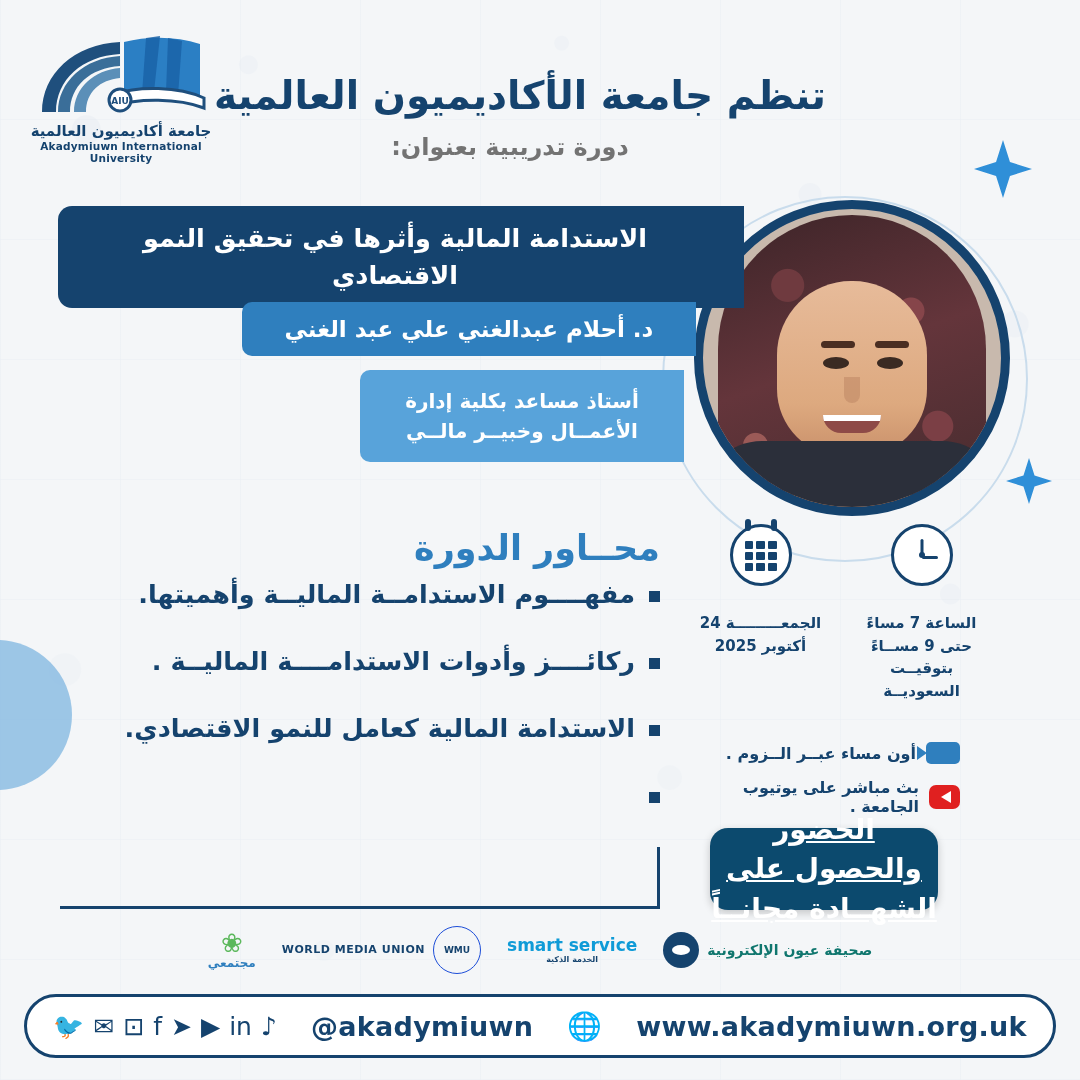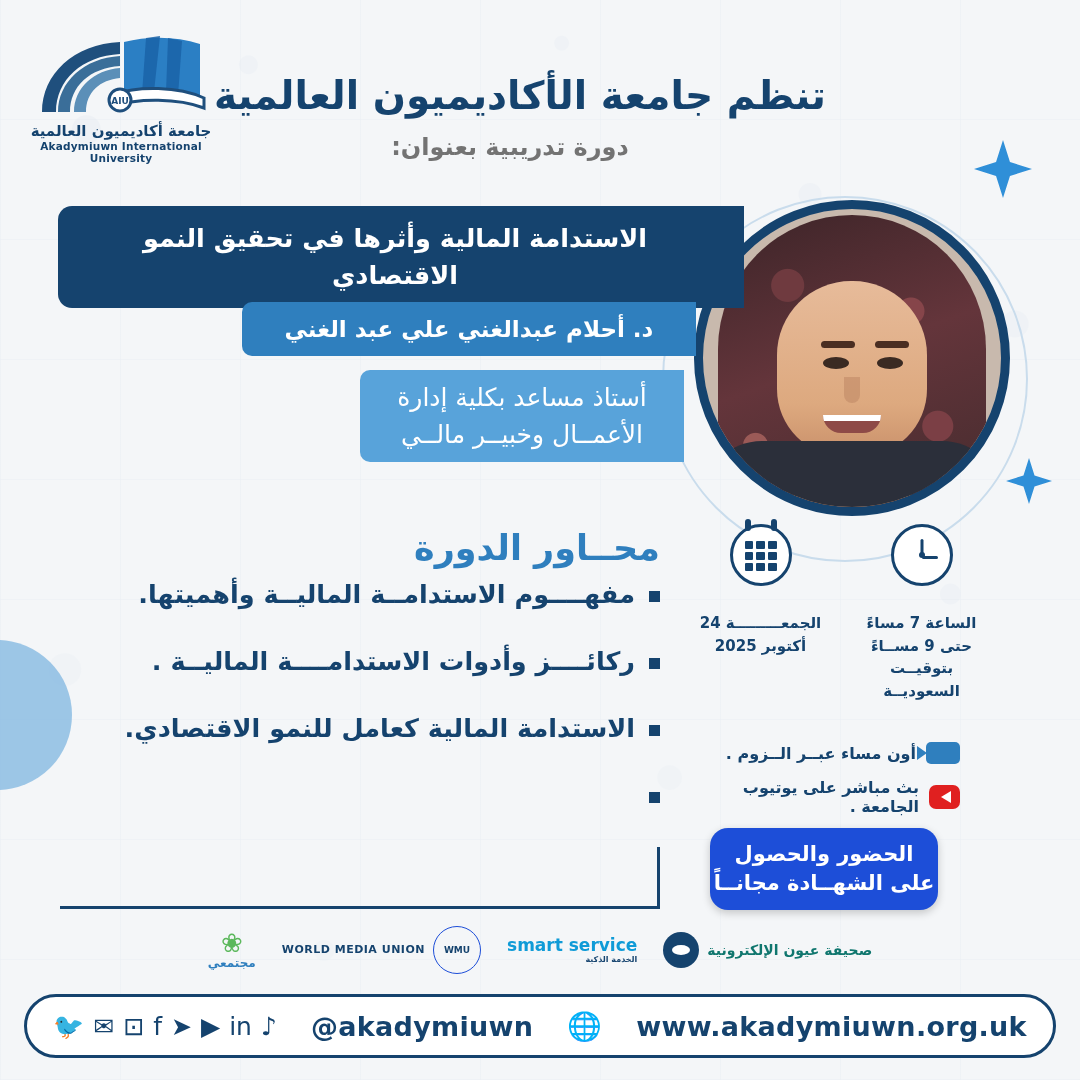--- a/index.html
+++ b/index.html
@@ -151,21 +151,21 @@
   }
   .speaker-text { color: #fff; font-size: 23px; font-weight: 700; }
   .role-banner {
     position: absolute; top: 370px; right: 396px; left: 360px;
     height: 92px;
     background: #58a3da;
     border-radius: 10px 0 0 10px;
     display: flex; align-items: center; justify-content: center;
     padding: 6px 18px;
   }
-  .role-text { color: #fff; font-size: 25px; font-weight: 400; text-align: center; line-height: 1.5; }
+  .role-text { color: #fff; font-size: 20px; font-weight: 700; text-align: center; line-height: 1.5; }
 
   
   .info-row { position: absolute; top: 524px; right: 96px; width: 290px; display: flex; gap: 36px; }
   .info-item { width: 125px; text-align: center; }
   .icon-circle {
     width: 62px; height: 62px; border-radius: 50%;
     border: 3px solid #15436e; margin: 0 auto;
     position: relative; background: #fff;
   }
   .clock-face::before, .clock-face::after {
@@ -201,24 +201,25 @@
   }
   .yt-ico::after {
     content:""; position:absolute; left:12px; top:6px;
     border-top:6px solid transparent; border-bottom:6px solid transparent; border-right:10px solid #fff;
   }
 
   
   .free-badge {
     position: absolute; top: 828px; right: 142px;
     width: 228px; height: 82px;
-    background: #1d4ed8; border-radius: 18px;
+    background: #0c4a6e; border-radius: 18px;
     display:flex; align-items:center; justify-content:center;
-    color:#fff; font-size: 21px; font-weight: 700; text-align:center; line-height:1.4;
+    color:#fff; font-size: 28px; font-weight: 700; text-align:center; line-height:1.4;
     box-shadow: 0 3px 8px rgba(0,0,0,.2);
+    text-decoration: underline;
   }
 
   
   .topics { position: absolute; top: 528px; right: 420px; left: 56px; }
   .topics-title {
     text-align: right; color: #2f7fbe; font-size: 35px; font-weight: 700;
     padding-left: 26px; margin-bottom: 10px;
   }
   .topic-item {
     display: flex; align-items: flex-start; justify-content: flex-start;
@@ -238,21 +239,21 @@
 
   
   .partners {
     position: absolute; top: 926px; left: 0; right: 0;
     display: flex; align-items: center; justify-content: center; gap: 26px;
   }
   .partner { display:flex; align-items:center; gap:8px; }
   .p-text-ar { font-size: 14px; font-weight:700; color:#0f766e; text-align:center; line-height:1.35; }
   .eye-logo { width: 36px; height: 36px; border-radius:50%; background:#15436e; position:relative; }
   .eye-logo::after { content:""; position:absolute; left:9px; top:13px; width:18px; height:10px; border-radius:50%; background:#fff; }
-  .smart { text-align:right; color:#0f9bd7; font-size:17px; font-weight:700; line-height:1; }
+  .smart { text-align:center; color:#0f9bd7; font-size:17px; font-weight:700; line-height:1; }
   .smart small { display:block; font-size:8px; color:#15436e; font-weight:700; margin-top:2px; }
   .wmu-circle {
     width: 48px; height: 48px; border-radius: 50%; border: 1px solid #1d4ed8;
     display:flex; align-items:center; justify-content:center;
     font-size: 9px; font-weight:700; color:#15436e;
   }
   .wmu-text { font-size: 11px; font-weight: 700; color:#15436e; line-height:1.25; letter-spacing:.5px; }
   .mujtama { text-align:center; }
   .mujtama-ico { font-size: 26px; color: #5cb85c; line-height: 1; }
   .mujtama-text { font-size: 12px; font-weight:700; color:#2f7fbe; }

